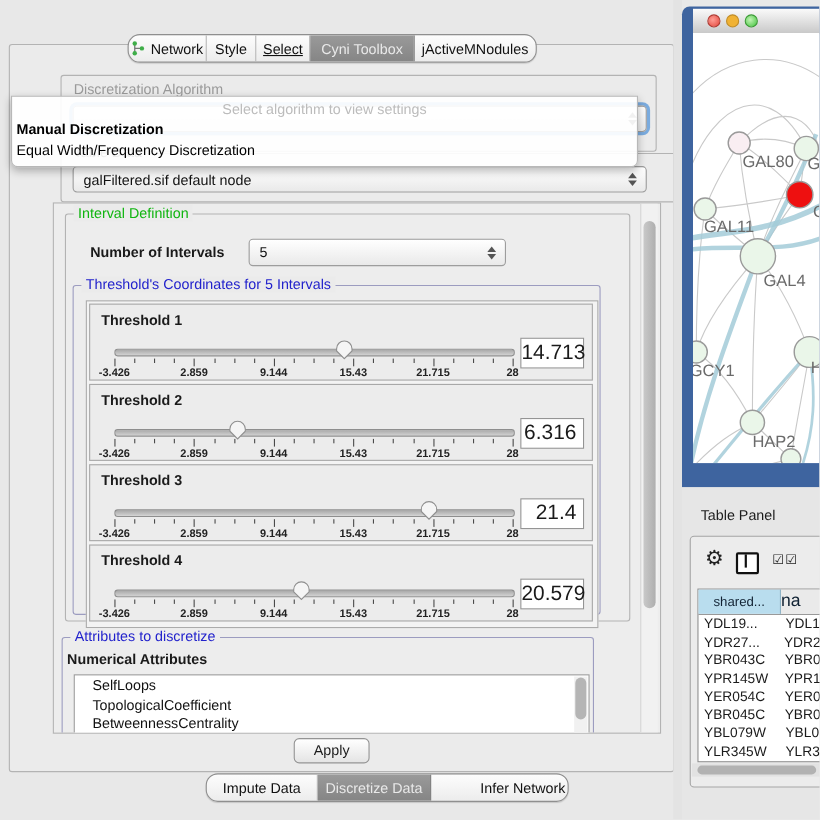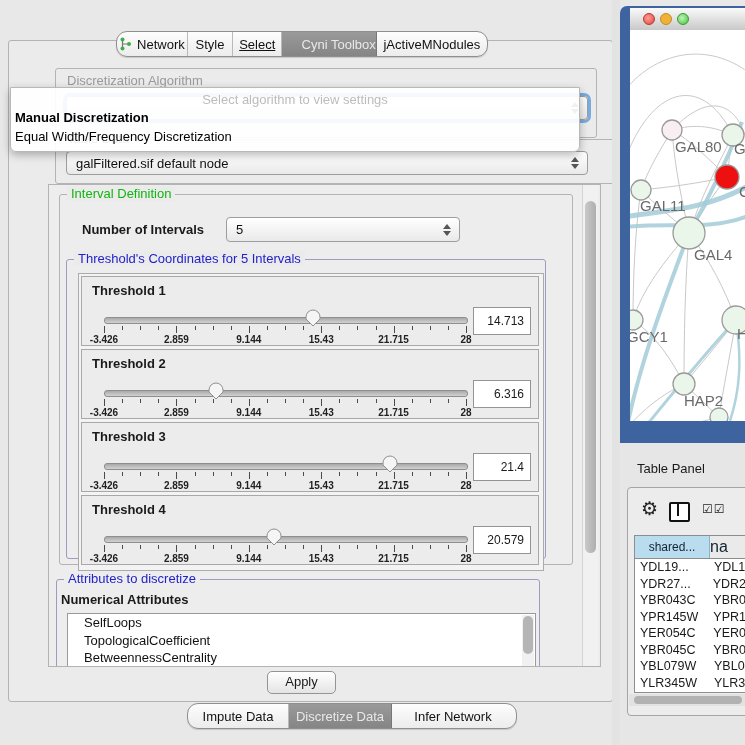--- a/index.html
+++ b/index.html
@@ -58,21 +58,21 @@
   .thr-panel{position:absolute;left:2px;width:458px;height:70px;background:#ececec;border:1px solid #a8a8a8;box-sizing:border-box;}
   .thr-label{position:absolute;left:10px;top:6px;font-weight:bold;font-size:13px;}
   .track{position:absolute;left:22px;top:40px;width:362px;height:5px;
     background:linear-gradient(#a9a9a9,#d2d2d2);border:1px solid #8e8e8e;border-radius:3px;}
   .thumb{position:absolute;top:31px;}
   .ticks{position:absolute;left:22px;top:49px;width:362px;height:18px;}
   .tick{position:absolute;top:0;width:1px;height:4px;background:#4a4a4a;}
   .tick.major{height:7px;}
   .ticklabel{position:absolute;top:8px;transform:translateX(-50%);font-size:10px;font-weight:bold;color:#222;white-space:nowrap;}
   .valuebox{position:absolute;left:391px;top:30px;width:58px;height:28px;background:#fff;border:1px solid #949494;
-    box-sizing:border-box;text-align:right;line-height:26px;padding-right:6px;font-size:12px;}
+    box-sizing:border-box;text-align:right;line-height:26px;padding-right:6px;font-size:19px;}
 
   
   .attrlist{position:absolute;left:10px;top:33px;width:467px;height:54px;background:#fff;border:1px solid #9a9a9a;overflow:hidden;}
   .attr-item{padding:1px 0 1px 16px;font-size:13px;line-height:15.5px;color:#111;}
   .attr-vscroll{position:absolute;right:1px;top:1px;width:12px;height:52px;background:#f1f1f1;}
   .attr-thumb{position:absolute;left:1px;top:1px;width:10px;height:38px;border-radius:5px;background:#b5b5b5;}
 
   .applybtn{left:267px;top:671px;width:67px;height:21px;background:linear-gradient(#ffffff,#e4e4e4);
     border:1px solid #949494;border-radius:5px;text-align:center;line-height:19px;font-size:13px;}
 
@@ -122,21 +122,21 @@
         <circle cx="10" cy="7" r="2" fill="#3fae49"></circle>
       </svg>
       <span>Network</span>
     </div>
     <div class="seg" style="width:46px;">
       <span>Style</span>
     </div>
     <div class="seg" style="width:50px;text-decoration:underline;">
       <span>Select</span>
     </div>
-    <div class="seg active" style="width:96px;justify-content:flex-end;">
+    <div class="seg active" style="width:96px;">
       <span>Cyni Toolbox</span>
     </div>
     <div class="seg" style="width:112px;">
       <span>jActiveMNodules</span>
     </div>
   </div>
 
   <div class="abs cp-body"></div>
 
   <div class="groupbox" style="left:55px;top:68px;width:540px;height:68px;">
@@ -360,21 +360,21 @@
 
   <div class="abs applybtn">Apply</div>
 
   <div class="abs segbar" style="left:143px;top:703px;width:328px;">
     <div class="seg" style="width:101px;">
       <span>Impute Data</span>
     </div>
     <div class="seg active" style="width:103px;">
       <span>Discretize Data</span>
     </div>
-    <div class="seg" style="width:122px;">
+    <div class="seg" style="width:122px;justify-content:flex-end;">
       <span>Infer Network</span>
     </div>
   </div>
 
   <div class="abs rdivider"></div>
 
   <div class="abs netwin"></div>
   <div class="abs net-titlebar">
     <span class="light red"></span>
     <span class="light yellow"></span>

